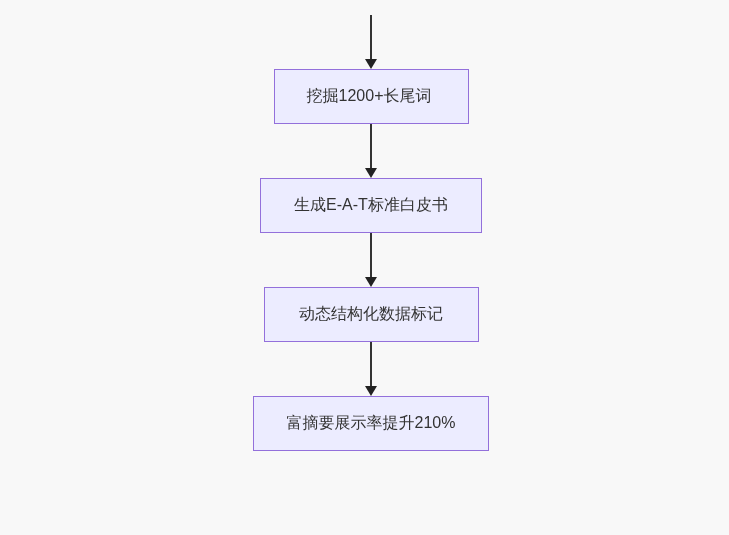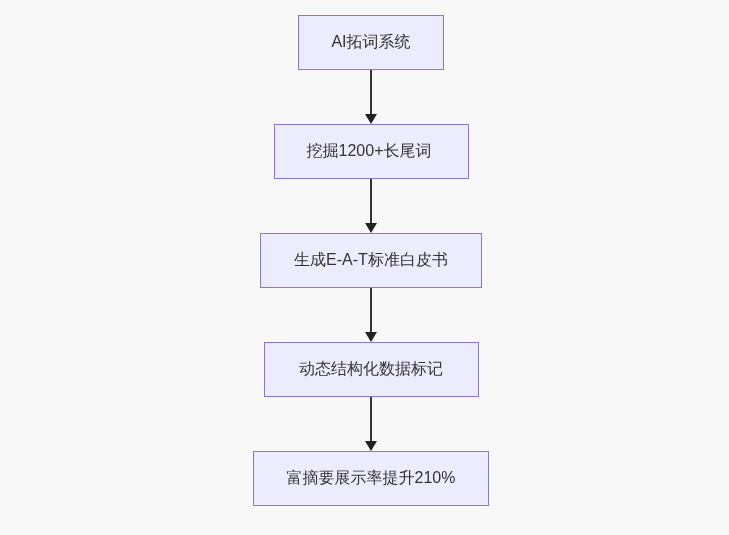--- a/index.html
+++ b/index.html
@@ -60,23 +60,20 @@
     border-left: 6px solid transparent;
     border-right: 6px solid transparent;
     border-top: 10px solid #222222;
   }
 </style>
 </head>
 <body>
 
 <div class="flowchart">
 
-  <div class="flow-node n0">
-    <span>AI拓词系统</span>
-  </div>
 
   <div class="flow-arrow">
     <div class="shaft"></div>
     <div class="head"></div>
   </div>
 
   <div class="flow-node n1">
     <span>挖掘1200+长尾词</span>
   </div>
 

